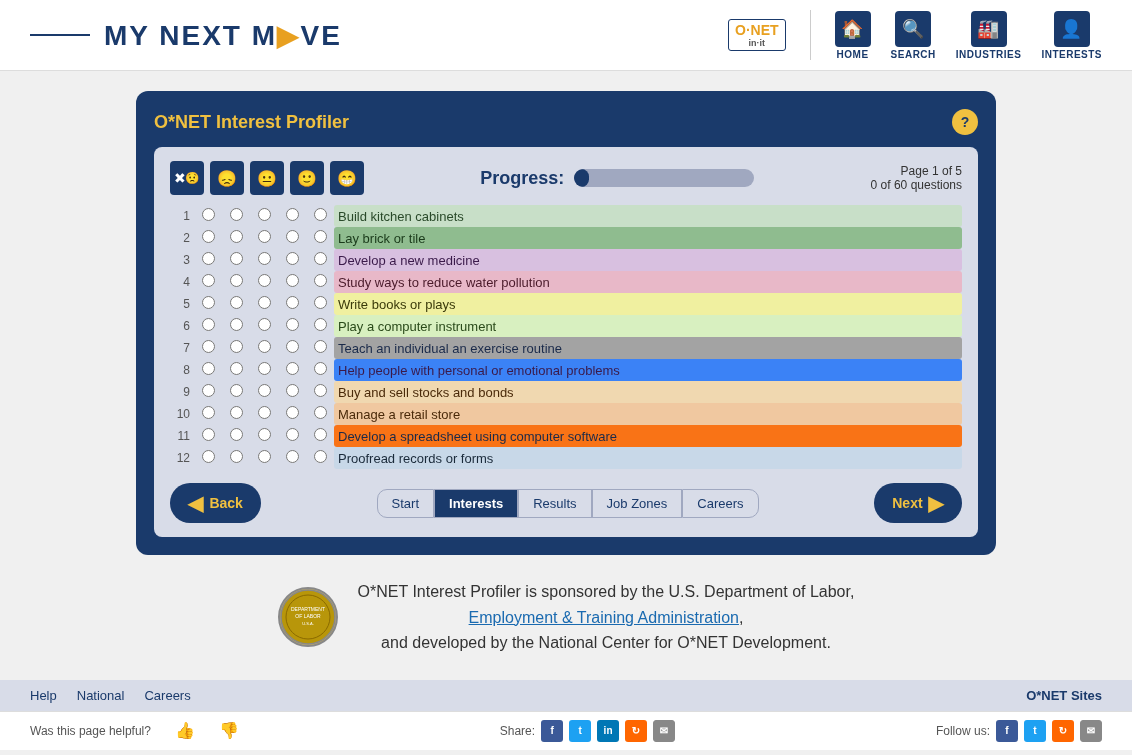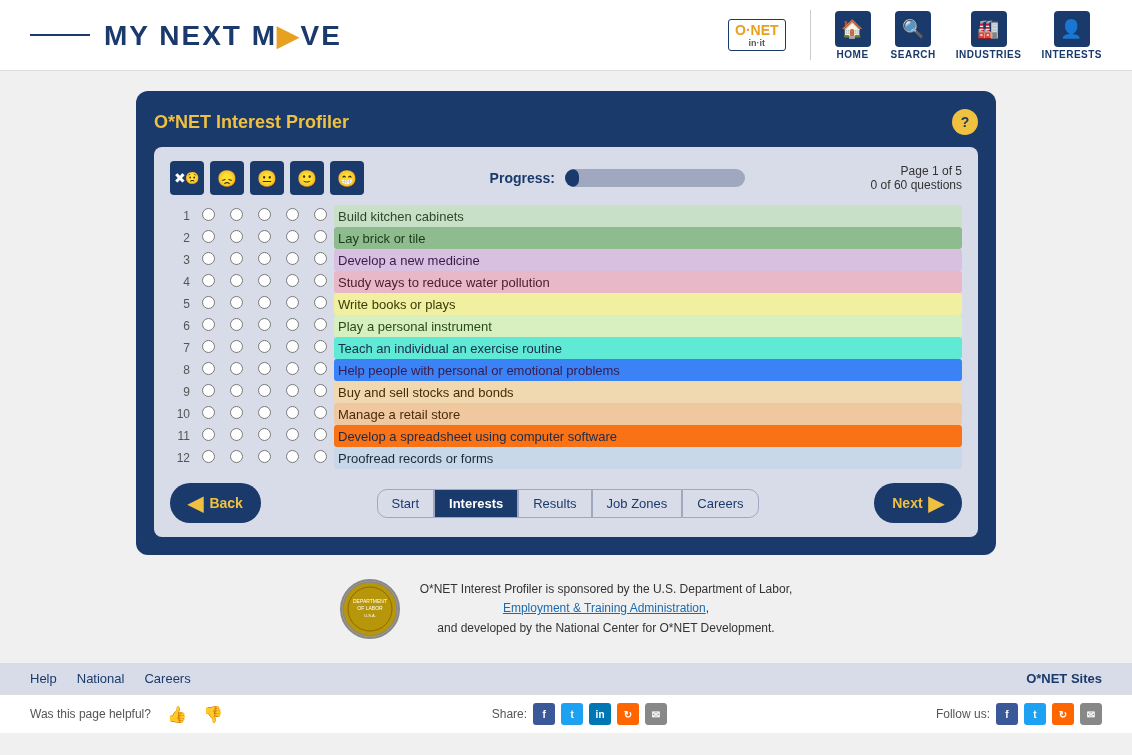--- a/index.html
+++ b/index.html
@@ -30,73 +30,73 @@
     .help-btn { width: 26px; height: 26px; background: #f0c040; border-radius: 50%; display: flex; align-items: center; justify-content: center; font-weight: bold; color: #1a3a6b; font-size: 14px; cursor: pointer; }
 
     
     .inner-area { background: #d8dce8; border-radius: 8px; padding: 14px 16px; }
 
     
     .progress-area { display: flex; align-items: center; justify-content: space-between; margin-bottom: 10px; }
     .face-icons { display: flex; gap: 6px; align-items: center; }
     .face-icon { width: 34px; height: 34px; background: #1a3a6b; border-radius: 4px; display: flex; align-items: center; justify-content: center; color: #fff; font-size: 16px; }
     .progress-center { display: flex; align-items: center; gap: 10px; flex: 1; justify-content: center; }
-    .progress-label { font-weight: bold; color: #1a3a6b; font-size: 14px; }
+    .progress-label { font-weight: bold; color: #1a3a6b; font-size: 18px; }
     .progress-bar-outer { width: 180px; height: 18px; background: #a0a8c0; border-radius: 9px; overflow: hidden; }
     .progress-bar-inner { width: 8%; height: 100%; background: #1a3a6b; border-radius: 9px; }
     .progress-info { text-align: right; font-size: 12px; color: #333; }
 
     
     .questions-table { width: 100%; border-collapse: collapse; }
     .questions-table tr { }
     .questions-table td { padding: 3px 4px; vertical-align: middle; }
     .row-num { width: 24px; text-align: right; color: #555; font-size: 12px; padding-right: 6px; }
     .radio-cell { width: 28px; text-align: center; }
     .radio-cell input[type=radio] { cursor: pointer; }
     .question-text { padding-left: 8px; font-size: 13px; border-radius: 3px; padding-top: 3px; padding-bottom: 3px; }
 
     
     .row-1 .question-text { background: #c8dfc8; color: #2a4a2a; }
     .row-2 .question-text { background: #8fbc8f; color: #1a3a1a; }
     .row-3 .question-text { background: #d8c0e0; color: #3a1a4a; }
     .row-4 .question-text { background: #e8b8c8; color: #4a1a2a; }
     .row-5 .question-text { background: #f0f0a0; color: #3a3a0a; }
     .row-6 .question-text { background: #d8f0c0; color: #2a4a1a; }
-    .row-7 .question-text { background: #5eead4; color: #1a2a4a; margin-top: 31px; }
+    .row-7 .question-text { background: #a3a3a3; color: #1a2a4a; margin-top: 31px; }
     .row-8 .question-text { background: #3b82f6; color: #3a1a4a; }
     .row-9 .question-text { background: #f0d8b0; color: #4a2a0a; }
     .row-10 .question-text { background: #f0c8a0; color: #4a2a0a; }
     .row-11 .question-text { background: #f97316; color: #1a2a4a; }
     .row-12 .question-text { background: #c8d8e8; color: #1a2a3a; }
 
     
     .nav-bar { display: flex; align-items: center; justify-content: space-between; margin-top: 14px; }
     .nav-btn { display: flex; align-items: center; gap: 6px; background: #1a3a6b; border: none; border-radius: 20px; padding: 8px 18px; color: #f0c040; font-weight: bold; font-size: 14px; cursor: pointer; }
     .nav-btn-arrow { font-size: 20px; color: #f0c040; }
     .steps-nav { display: flex; gap: 0; align-items: center; }
     .step-item { padding: 6px 14px; font-size: 13px; color: #1a3a6b; background: #d8dce8; border: 1px solid #a0a8c0; cursor: pointer; }
     .step-item:first-child { border-radius: 10px 0 0 10px; }
     .step-item:last-child { border-radius: 0 10px 10px 0; }
     .step-item.active { background: #1a3a6b; color: #fff; font-weight: bold; }
 
     
     .sponsor-area { display: flex; align-items: center; gap: 20px; margin: 24px auto; max-width: 900px; padding: 0 20px; justify-content: center; }
     .seal { width: 60px; height: 60px; border-radius: 50%; border: 2px solid #888; display: flex; align-items: center; justify-content: center; background: #c8b060; font-size: 8px; color: #333; text-align: center; }
-    .sponsor-text { font-size: 12px; color: #333; text-align: center; line-height: 1.6; }
+    .sponsor-text { font-size: 16px; color: #333; text-align: center; line-height: 1.6; }
     .sponsor-link { color: #1a6ab0; text-decoration: underline; cursor: pointer; }
 
     
     .footer-nav { background: #d8dce8; padding: 8px 30px; display: flex; justify-content: space-between; align-items: center; }
     .footer-links { display: flex; gap: 20px; }
     .footer-link { color: #1a3a6b; text-decoration: none; font-size: 13px; cursor: pointer; }
     .footer-right { color: #1a3a6b; font-weight: bold; font-size: 13px; }
 
     
     .bottom-bar { background: #fff; padding: 8px 30px; display: flex; justify-content: space-between; align-items: center; border-top: 1px solid #ddd; }
-    .helpful { display: flex; align-items: center; gap: 16px; font-size: 12px; color: #555; }
+    .helpful { display: flex; align-items: center; gap: 24px; font-size: 12px; color: #555; }
     .thumb-btn { font-size: 16px; cursor: pointer; }
     .share-section { display: flex; align-items: center; gap: 6px; font-size: 12px; color: #555; }
     .social-icon { width: 22px; height: 22px; border-radius: 3px; display: flex; align-items: center; justify-content: center; color: #fff; font-size: 10px; font-weight: bold; cursor: pointer; }
     .fb { background: #3b5998; }
     .tw { background: #1da1f2; }
     .li { background: #0077b5; }
     .rss { background: #f60; }
     .em { background: #888; border: 1px solid #888; color: #fff; }
     .follow-section { display: flex; align-items: center; gap: 6px; font-size: 12px; color: #555; }
   </style>
@@ -213,21 +213,21 @@
               <td class="radio-cell"><input type="radio" name="q5" value="5" style=""></td>
               <td class="question-text">Write books or plays</td>
             </tr>
             <tr class="row-6">
               <td class="row-num">6</td>
               <td class="radio-cell"><input type="radio" name="q6" value="1" style=""></td>
               <td class="radio-cell"><input type="radio" name="q6" value="2" style=""></td>
               <td class="radio-cell"><input type="radio" name="q6" value="3" style=""></td>
               <td class="radio-cell"><input type="radio" name="q6" value="4" style=""></td>
               <td class="radio-cell"><input type="radio" name="q6" value="5" style=""></td>
-              <td class="question-text">Play a personal instrument</td>
+              <td class="question-text">Play a computer instrument</td>
             </tr>
             <tr class="row-7">
               <td class="row-num">7</td>
               <td class="radio-cell"><input type="radio" name="q7" value="1" style=""></td>
               <td class="radio-cell"><input type="radio" name="q7" value="2" style=""></td>
               <td class="radio-cell"><input type="radio" name="q7" value="3" style=""></td>
               <td class="radio-cell"><input type="radio" name="q7" value="4" style=""></td>
               <td class="radio-cell"><input type="radio" name="q7" value="5" style=""></td>
               <td class="question-text">Teach an individual an exercise routine</td>
             </tr>

